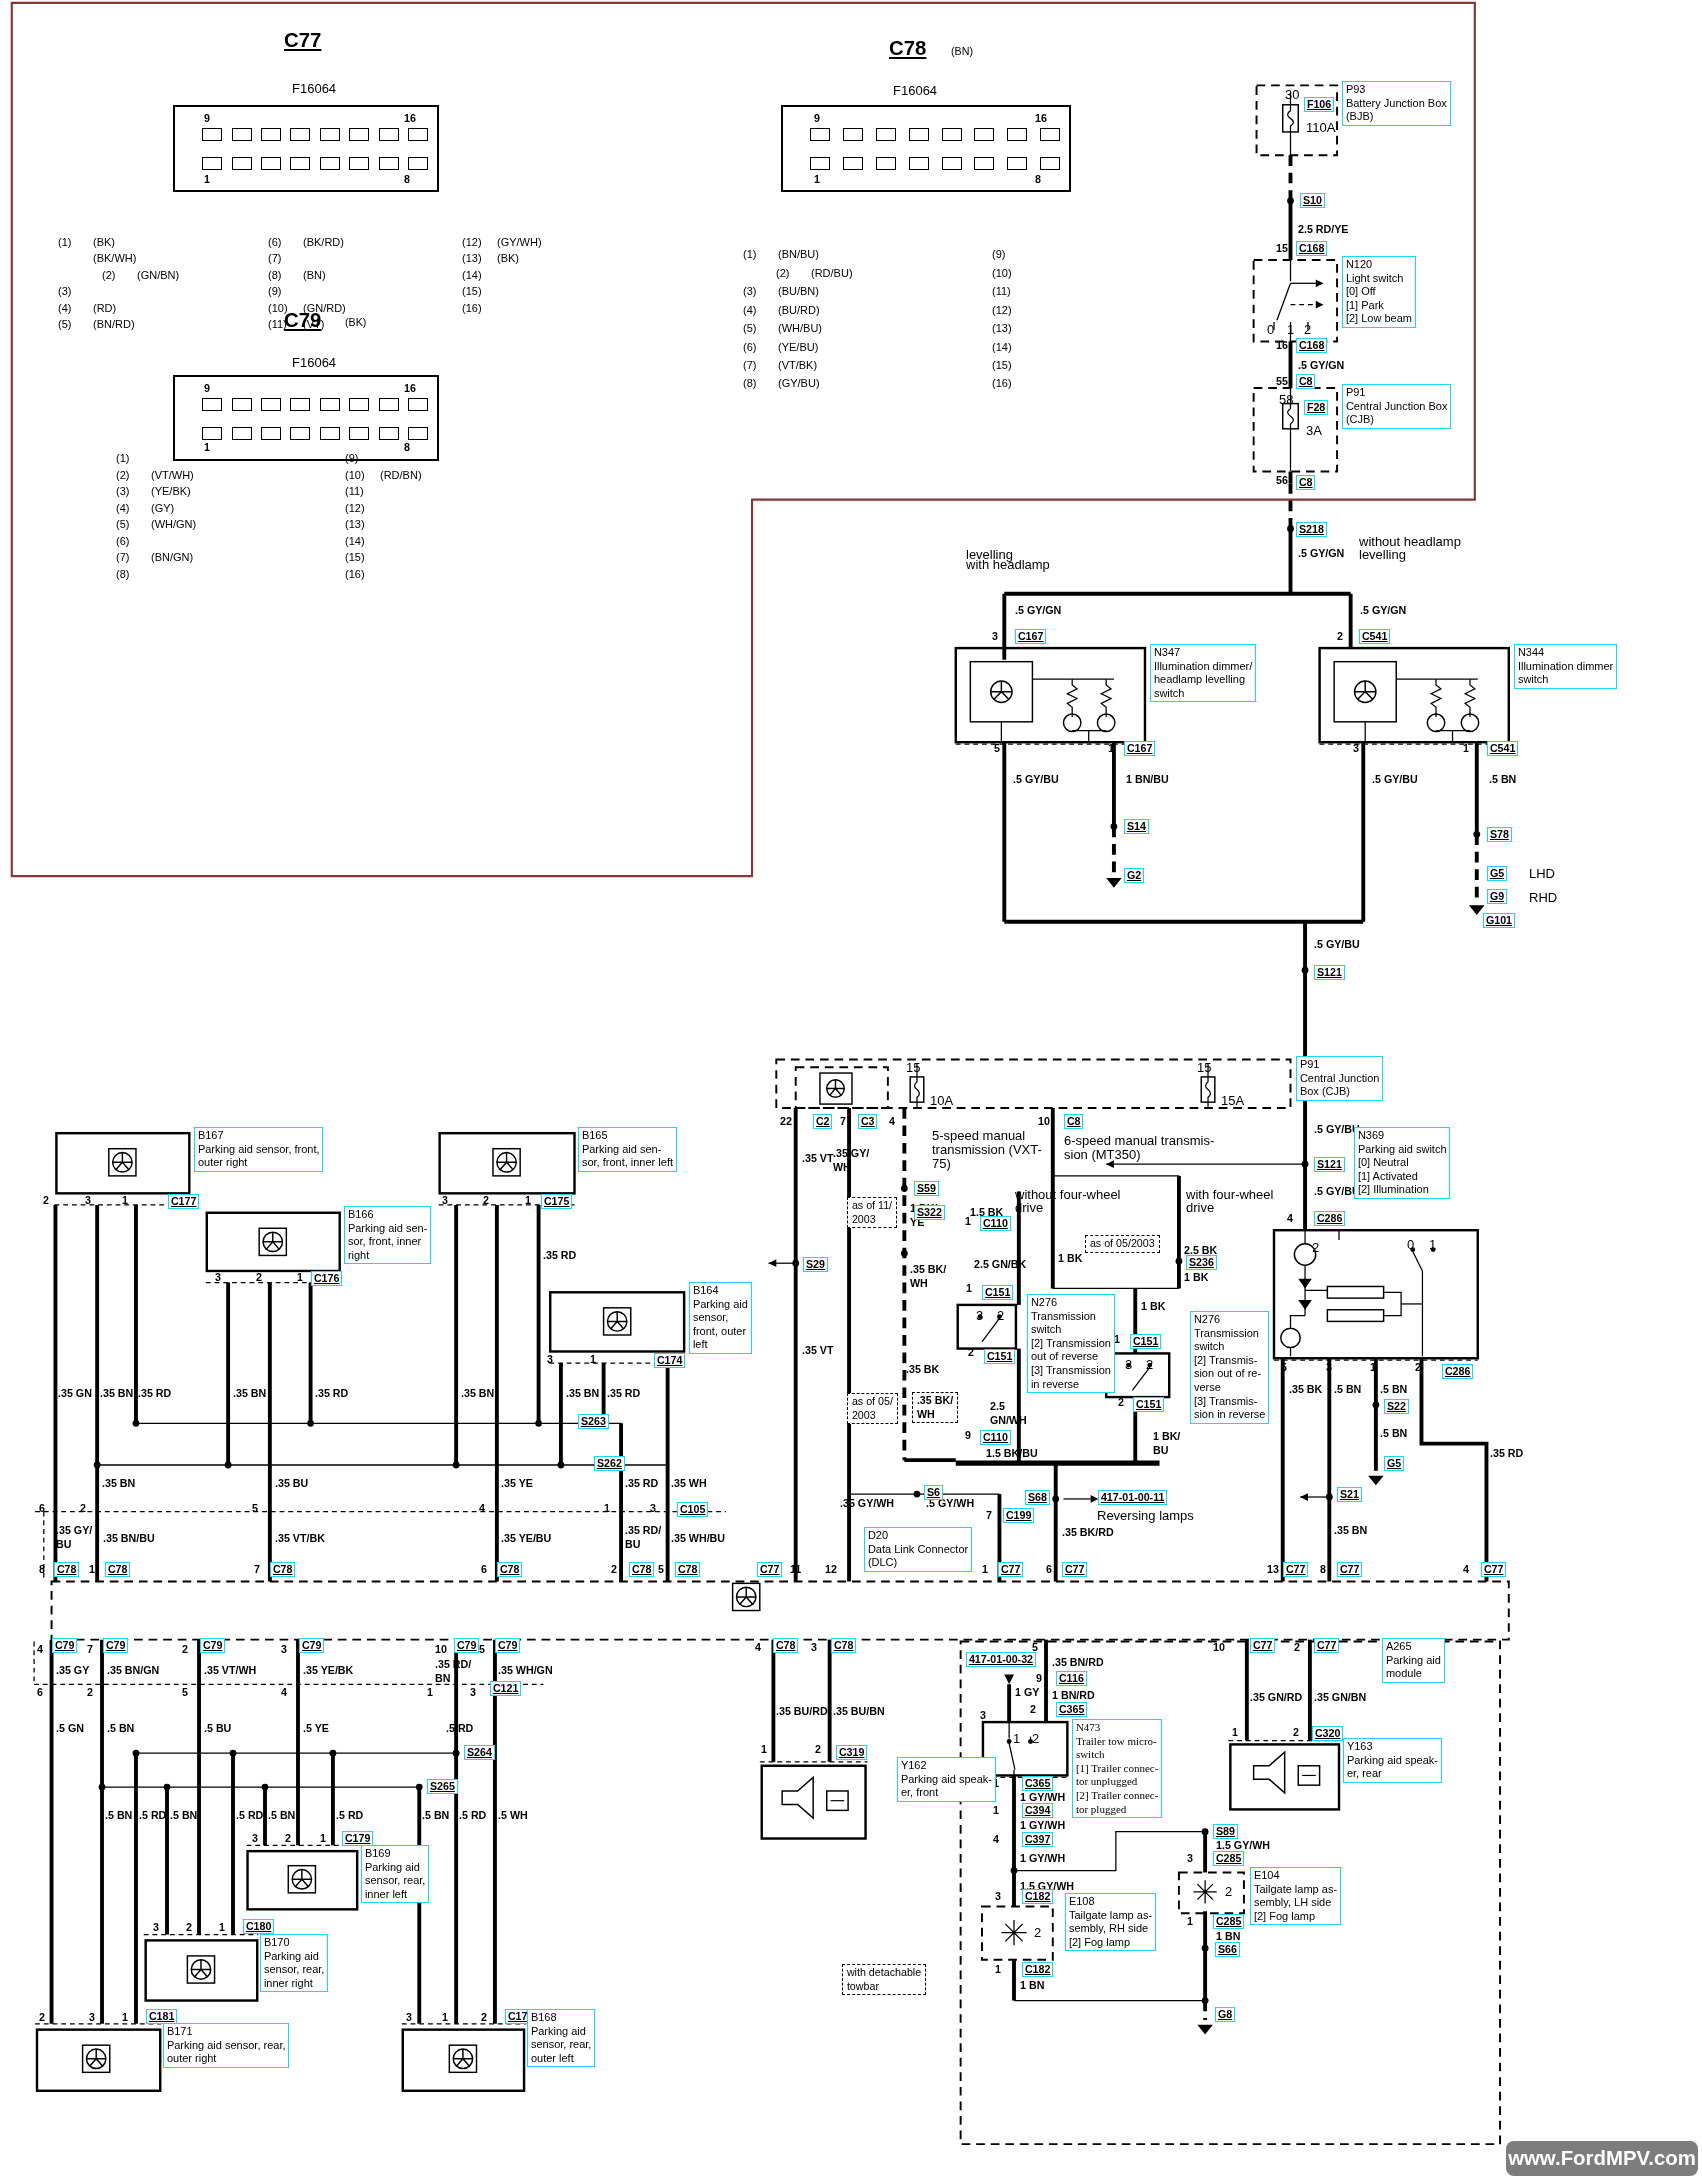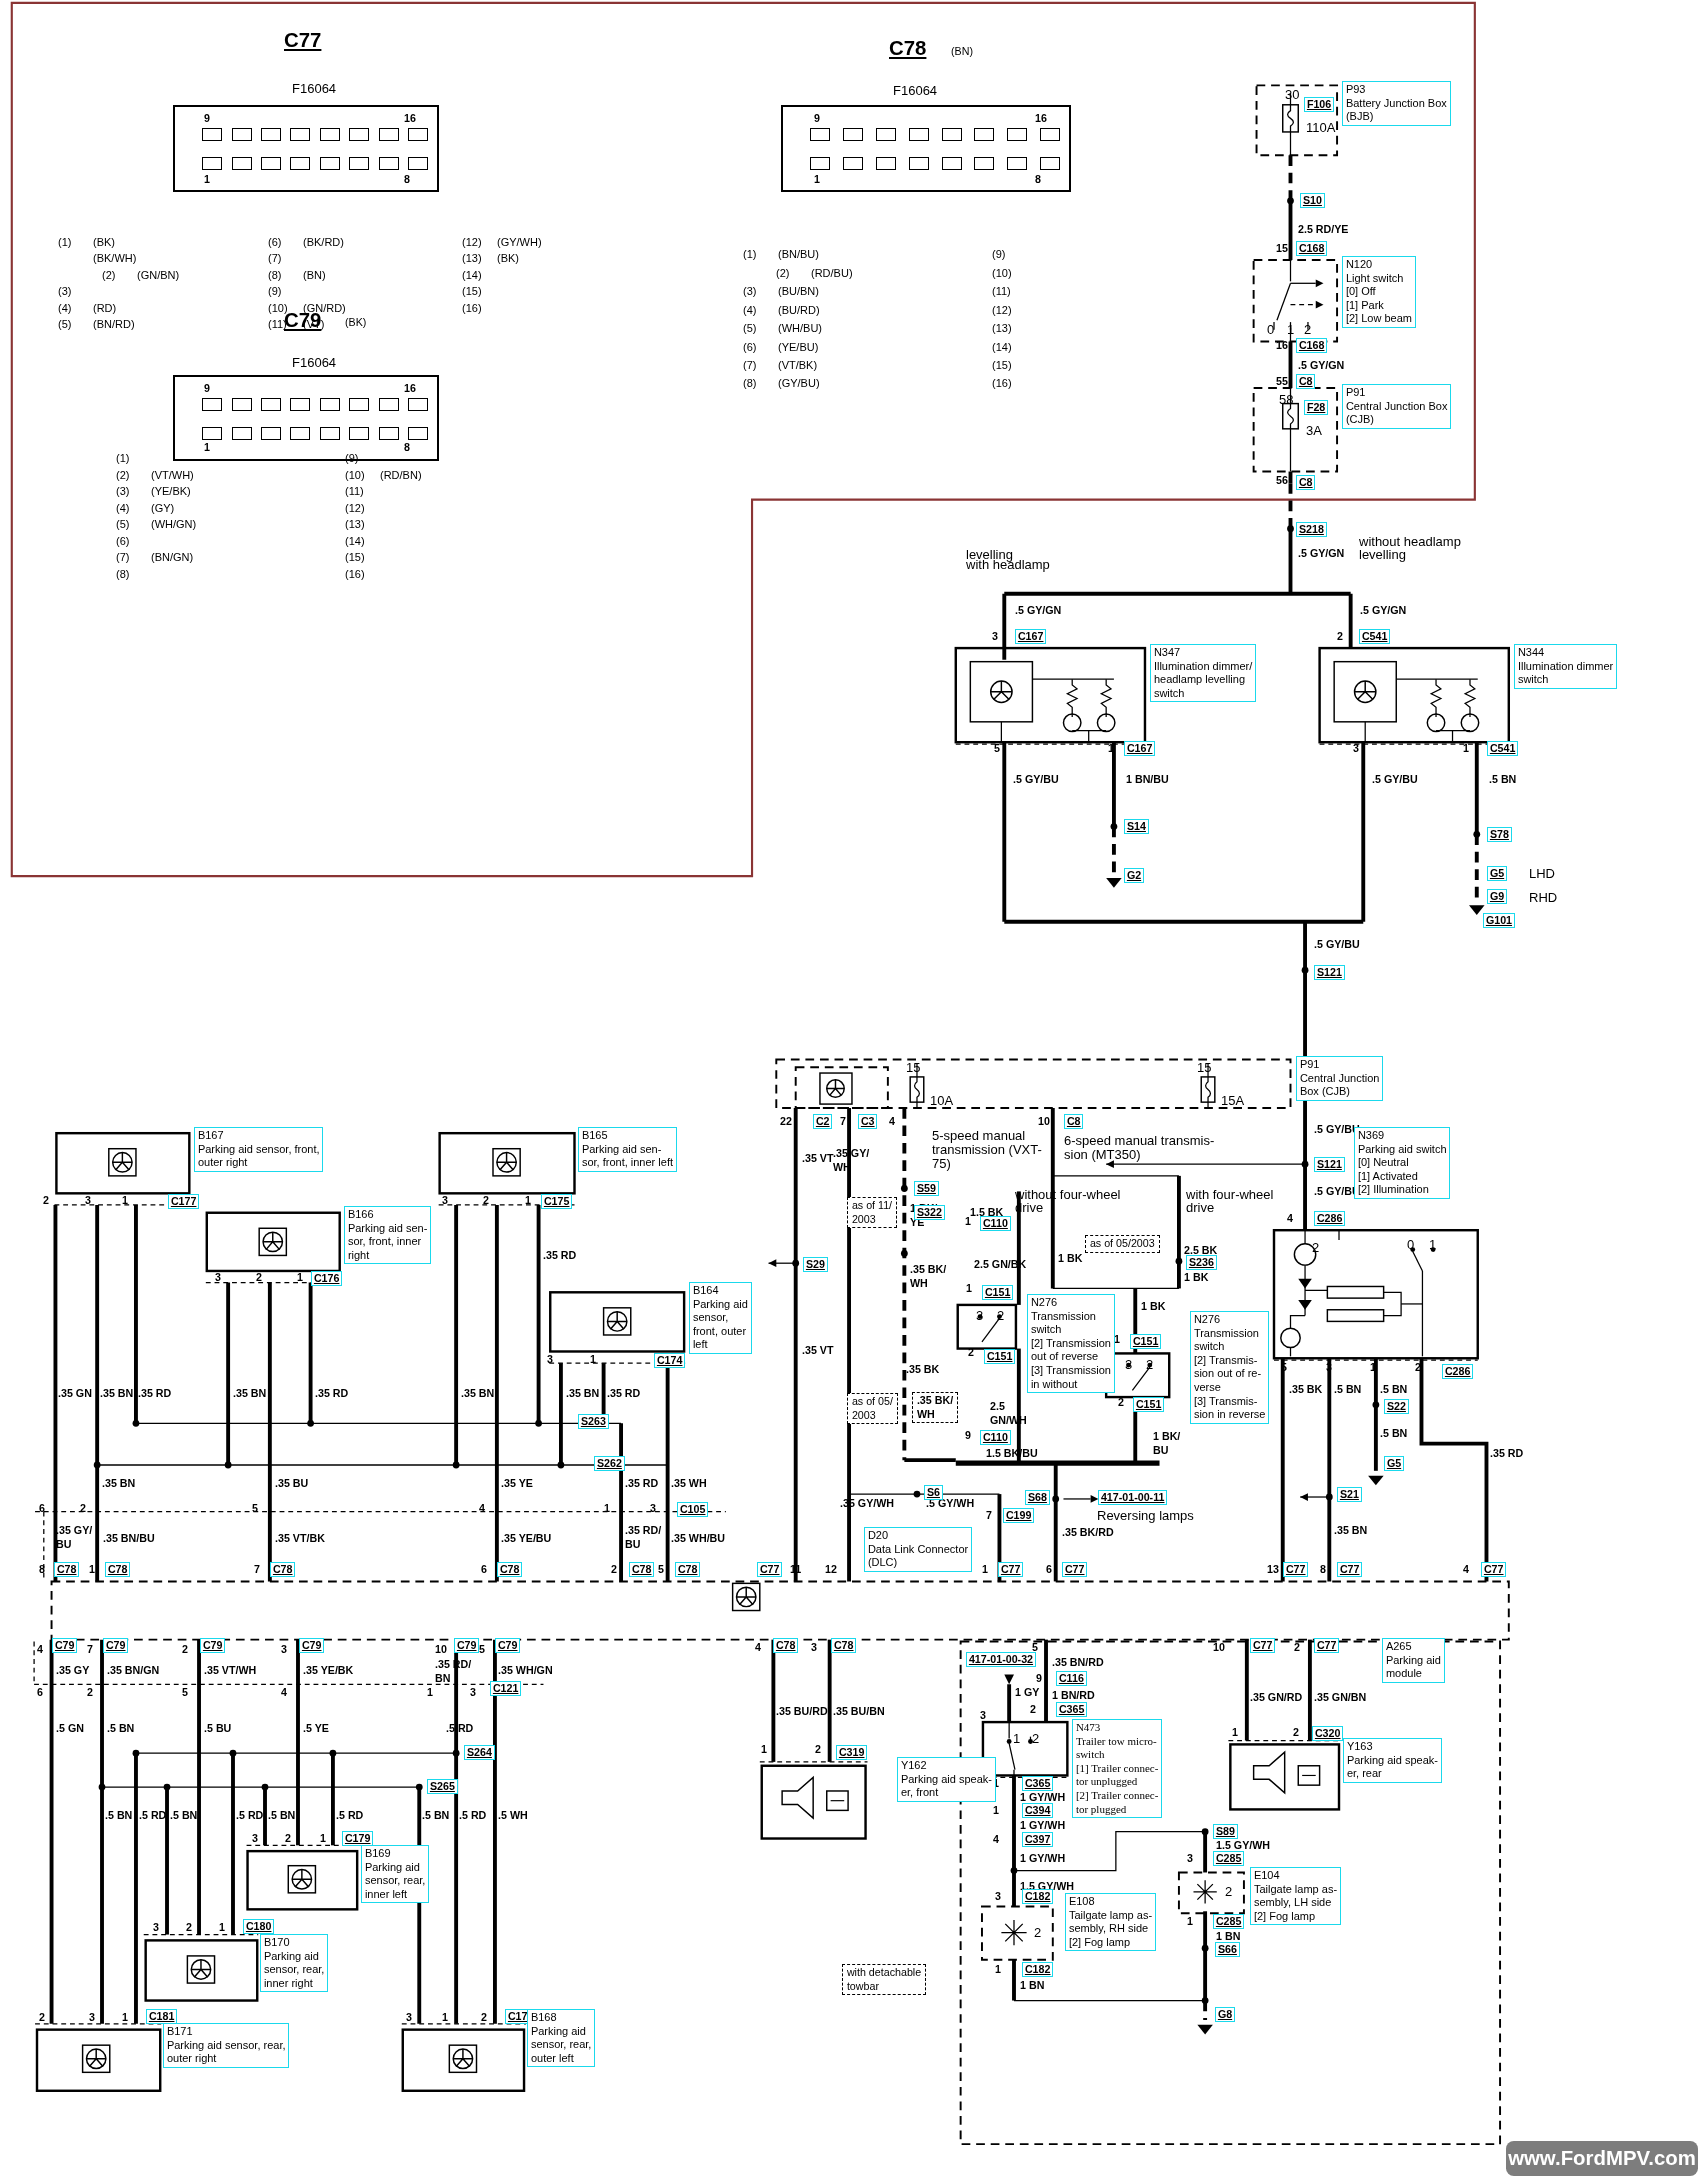--- a/index.html
+++ b/index.html
@@ -735,21 +735,21 @@
       <div>[1] Activated</div>
       <div>[2] Illumination</div>
     </div>
     <div class="clabel" style="left: 1027px; top: 1294px;">
       <div>N276</div>
       <div>Transmission</div>
       <div>switch</div>
       <div>[2] Transmission</div>
       <div>out of reverse</div>
       <div>[3] Transmission</div>
-      <div>in without</div>
+      <div>in reverse</div>
     </div>
     <div class="clabel" style="left: 1190px; top: 1311px;">
       <div>N276</div>
       <div>Transmission</div>
       <div>switch</div>
       <div>[2] Transmis-</div>
       <div>sion out of re-</div>
       <div>verse</div>
       <div>[3] Transmis-</div>
       <div>sion in reverse</div>

